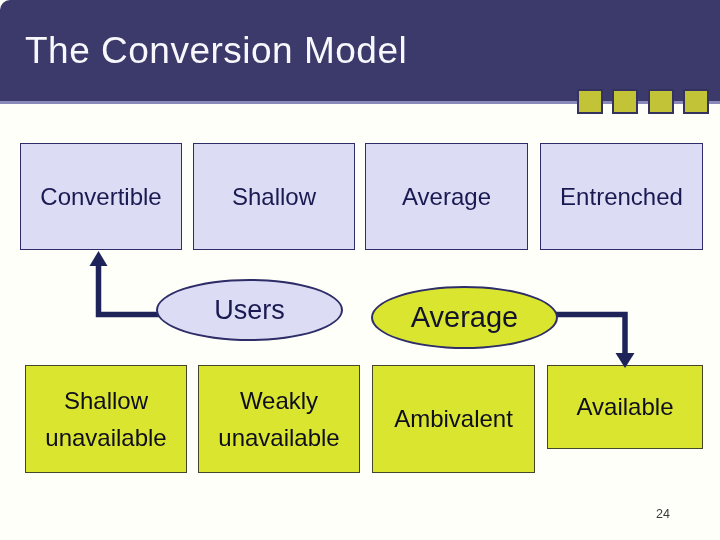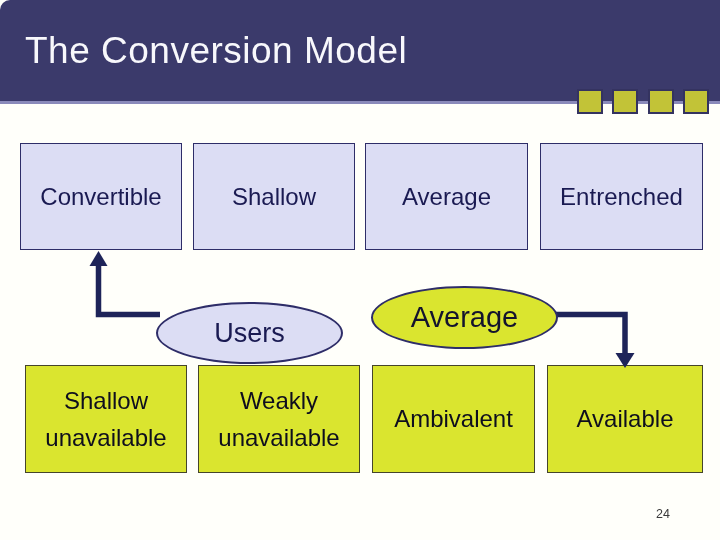--- a/index.html
+++ b/index.html
@@ -48,29 +48,29 @@
     border:1px solid var(--chartreuse-border,#45452B);
     color:var(--chartreuse-text,#0E0E1E);
   }
   .top1{left:20px; top:143px;width:162px;height:107px}
   .top2{left:193px;top:143px;width:162px;height:107px}
   .top3{left:365px;top:143px;width:163px;height:107px}
   .top4{left:540px;top:143px;width:163px;height:107px}
   .bot1{left:25px; top:365px;width:162px;height:108px}
   .bot2{left:198px;top:365px;width:162px;height:108px}
   .bot3{left:372px;top:365px;width:163px;height:108px}
-  .bot4{left:547px;top:365px;width:156px;height:108px}
+  .bot4{left:547px;top:365px;width:156px;height:84px}
 
   .ellipse{
     position:absolute;box-sizing:border-box;border-radius:50%;
     display:flex;align-items:center;justify-content:center;
     z-index:5;
   }
   .ellipse.users{
-    left:156px;top:302px;width:187px;height:62px;font-size:27px;
+    left:156px;top:279px;width:187px;height:62px;font-size:27px;
     background:var(--lavender-fill,#DCDDF4);
     border:2px solid var(--lavender-border,#2E2D68);
     color:var(--lavender-text,#1A1A52);
   }
   .ellipse.nonusers{
     left:371px;top:286px;width:187px;height:63px;font-size:29px;
     background:var(--chartreuse-fill,#DAE52F);
     border:2px solid var(--lavender-border,#2E2D68);
     color:#13132E;
   }

